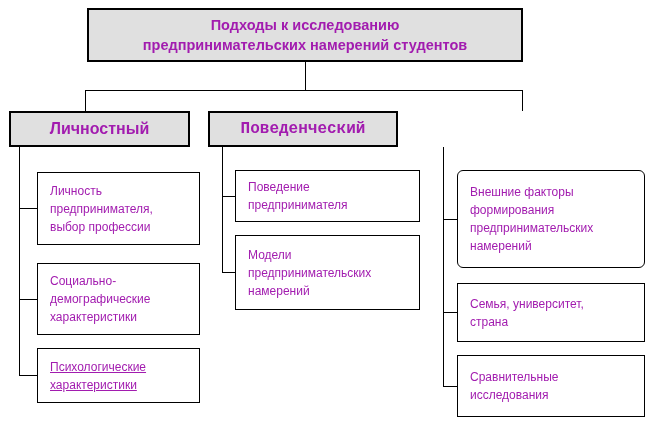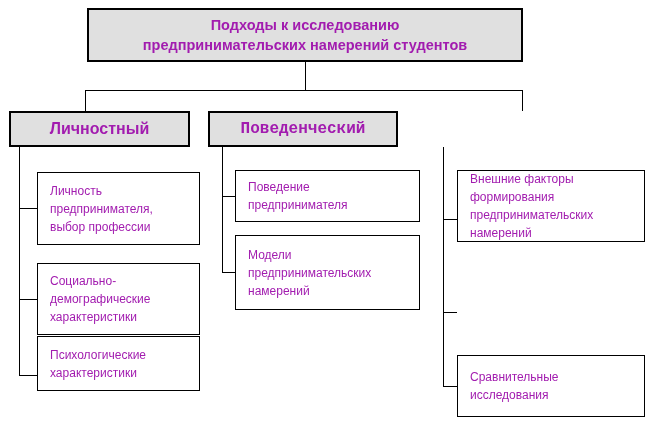--- a/index.html
+++ b/index.html
@@ -72,21 +72,21 @@
   <div class="box" style="left:37px; top:172px; width:163px; height:73px;">
     <div class="txt">Личность
 предпринимателя,
 выбор профессии</div>
   </div>
   <div class="box" style="left:37px; top:263px; width:163px; height:72px;">
     <div class="txt">Социально-
 демографические
 характеристики</div>
   </div>
-  <div class="box" style="left:37px; top:336px; width:163px; height:55px;">
+  <div class="box" style="left:37px; top:348px; width:163px; height:55px;text-decoration:underline;">
     <div class="txt">Психологические
 характеристики</div>
   </div>
 
   <div class="vline" style="left:222px; top:147px; height:126px;"></div>
   <div class="hline" style="left:222px; top:196px; width:13px;"></div>
   <div class="hline" style="left:222px; top:272px; width:13px;"></div>
 
   <div class="box" style="left:235px; top:170px; width:185px; height:52px;">
     <div class="txt">Поведение
@@ -96,24 +96,28 @@
     <div class="txt">Модели
 предпринимательских
 намерений</div>
   </div>
 
   <div class="vline" style="left:443px; top:147px; height:239px;"></div>
   <div class="hline" style="left:443px; top:219px; width:14px;"></div>
   <div class="hline" style="left:443px; top:312px; width:14px;"></div>
   <div class="hline" style="left:443px; top:386px; width:14px;"></div>
 
-  <div class="box" style="left:457px; top:170px; width:188px; height:72px;">
+  <div class="box" style="left:457px; top:170px; width:188px; height:98px;border-radius:6px;">
     <div class="txt">Внешние факторы
 формирования
 предпринимательских
 намерений</div>
+  </div>
+  <div class="box" style="left:457px; top:283px; width:188px; height:59px;">
+    <div class="txt">Семья, университет,
+страна</div>
   </div>
   <div class="box" style="left:457px; top:355px; width:188px; height:62px;">
     <div class="txt">Сравнительные
 исследования</div>
   </div>
 
 </div>
 
 </body></html>

